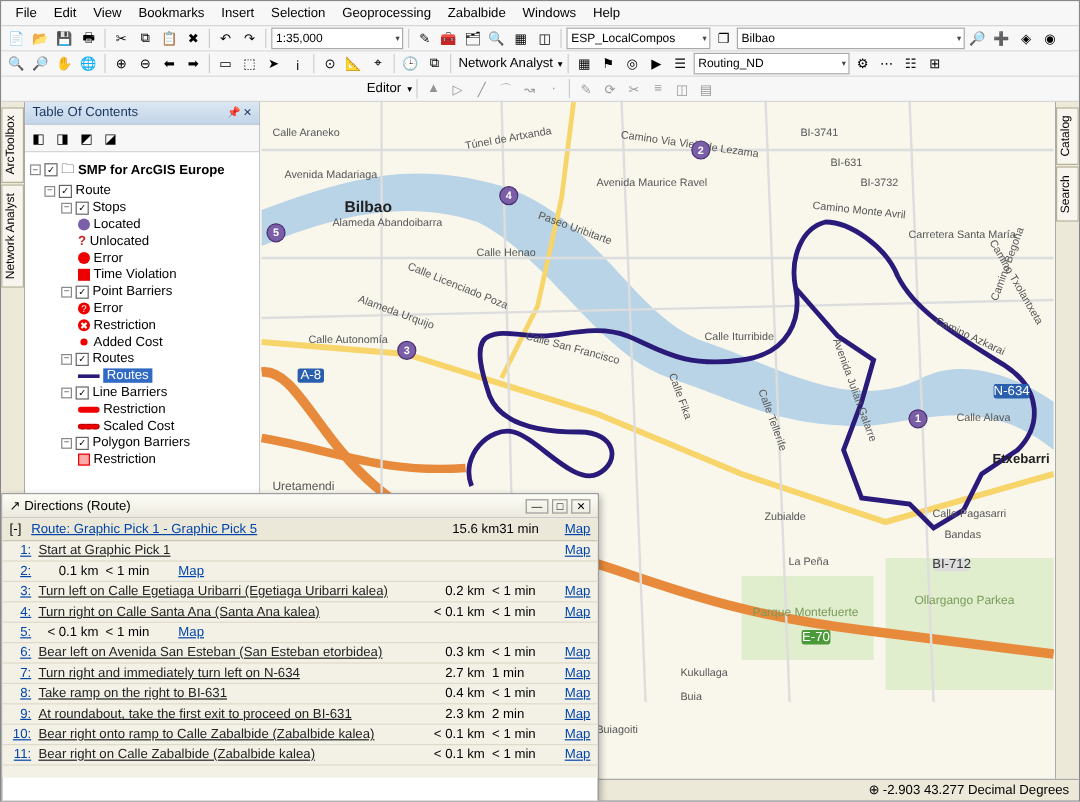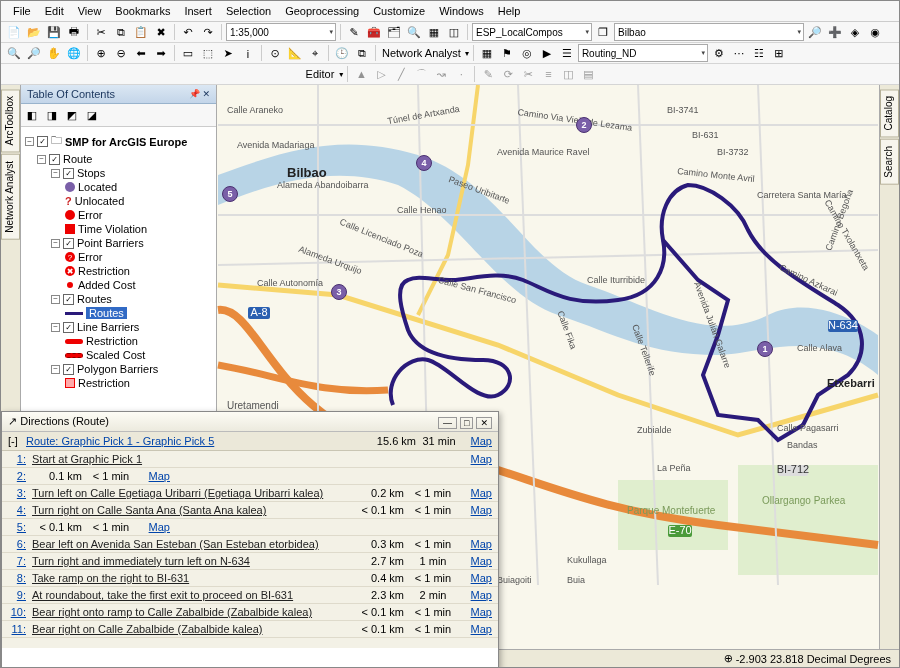--- a/index.html
+++ b/index.html
@@ -31,40 +31,40 @@
 .right-tabs { width: 20px; background: #ece9d8; border-left: 1px solid #aaa; display: flex; flex-direction: column; padding-top: 4px; }
 .directions { position: absolute; left: 0; top: 410px; width: 498px; height: 258px; background: #fff; border: 1px solid #888; box-shadow: 2px 2px 6px rgba(0,0,0,.3); z-index: 20; }
 .dir-title { background: linear-gradient(#fdfcf5,#eceade); padding: 3px 6px; display: flex; align-items: center; justify-content: space-between; border-bottom: 1px solid #bbb; }
 .dir-body { height: 216px; overflow: auto; background: #f3f1e6; }
 .dir-head { display: flex; padding: 3px 6px; border-bottom: 1px solid #c9c5b3; background: #ebe8d9; font-size: 10px; }
 .dir-head .rt { color: #0044aa; text-decoration: underline; flex: 1; }
 .dir-row { display: flex; padding: 2px 6px; border-bottom: 1px solid #dedacb; font-size: 10px; gap: 6px; }
 .dir-num { width: 18px; color: #0044aa; text-decoration: underline; text-align: right; flex-shrink: 0; }
 .dir-txt { flex: 1; color: #222; text-decoration: underline; }
 .dir-dist { width: 50px; text-align: right; flex-shrink: 0; }
-.dir-time { width: 46px; text-align: center; flex-shrink: 0; }
+.dir-time { width: 46px; text-align: left; flex-shrink: 0; }
 .dir-map { width: 30px; color: #0044aa; text-decoration: underline; text-align: right; flex-shrink: 0; }
 .statusbar { position: absolute; bottom: 0; left: 0; right: 0; height: 18px; background: #ece9d8; border-top: 1px solid #aaa; display: flex; align-items: center; justify-content: flex-end; padding: 0 8px; font-size: 10px; z-index: 5; }
 svg.mapbg { width: 100%; height: 100%; }
 .stop-marker { position: absolute; width: 16px; height: 16px; border-radius: 50%; background: #7a5fa8; color: #fff; font-size: 9px; font-weight: bold; display: flex; align-items: center; justify-content: center; border: 1px solid #4a3070; }
 .maplabel { position: absolute; font-weight: bold; font-size: 13px; color: #222; }
 .street { position: absolute; font-size: 9px; color: #555; white-space: nowrap; pointer-events: none; }
 </style>
 </head>
 <body>
 
 <div class="menubar">
   <div class="menuitem">File</div>
   <div class="menuitem">Edit</div>
   <div class="menuitem">View</div>
   <div class="menuitem">Bookmarks</div>
   <div class="menuitem">Insert</div>
   <div class="menuitem">Selection</div>
   <div class="menuitem">Geoprocessing</div>
-  <div class="menuitem">Customize</div>
+  <div class="menuitem">Zabalbide</div>
   <div class="menuitem">Windows</div>
   <div class="menuitem">Help</div>
 </div>
 
 <div class="toolbar">
   <div class="tbtn">📄</div>
   <div class="tbtn">📂</div>
   <div class="tbtn">💾</div>
   <div class="tbtn">🖶</div>
   <div class="tsep"></div>
@@ -325,21 +325,21 @@
       <div class="street" style="left:590px;top:130px;transform:rotate(-70deg)">Camino Begoña</div>
       <div class="street" style="left:580px;top:258px">Calle Alava</div>
       <div class="street" style="left:420px;top:340px">Zubialde</div>
       <div class="street" style="left:560px;top:338px">Calle Pagasarri</div>
       <div class="street" style="left:570px;top:355px">Bandas</div>
       <div class="street" style="left:440px;top:378px">La Peña</div>
       <div class="street" style="left:410px;top:420px;font-size:10px;color:#7a9a5a">Parque Montefuerte</div>
       <div class="street" style="left:545px;top:410px;font-size:10px;color:#7a9a5a">Ollargango Parkea</div>
       <div class="street" style="left:10px;top:315px;font-size:10px">Uretamendi</div>
       <div class="street" style="left:350px;top:490px">Buia</div>
-      <div class="street" style="left:280px;top:490px">Buiagoiti</div>
+      <div class="street" style="left:280px;top:518px">Buiagoiti</div>
       <div class="street" style="left:350px;top:470px">Kukullaga</div>
       
     <div class="stop-marker" style="left: 540px; top: 256px;">1</div><div class="stop-marker" style="left: 359px; top: 32px;">2</div><div class="stop-marker" style="left: 114px; top: 199px;">3</div><div class="stop-marker" style="left: 199px; top: 70px;">4</div><div class="stop-marker" style="left: 5px; top: 101px;">5</div></div>
   </div>
 
   <div class="right-tabs">
     <div class="vtab">Catalog</div>
     <div class="vtab">Search</div>
   </div>
 </div>
@@ -436,14 +436,14 @@
           <span class="dir-dist">&lt; 0.1 km</span>
           <span class="dir-time">&lt; 1 min</span>
           <span class="dir-map">Map</span>
         </div>
       </div>
   </div>
 </div>
 
 <div class="statusbar">
   <span>⊕</span>&nbsp;
-  <span>-2.903  23.818 Decimal Degrees</span>
+  <span>-2.903  43.277 Decimal Degrees</span>
 </div>
 
 </body></html>

